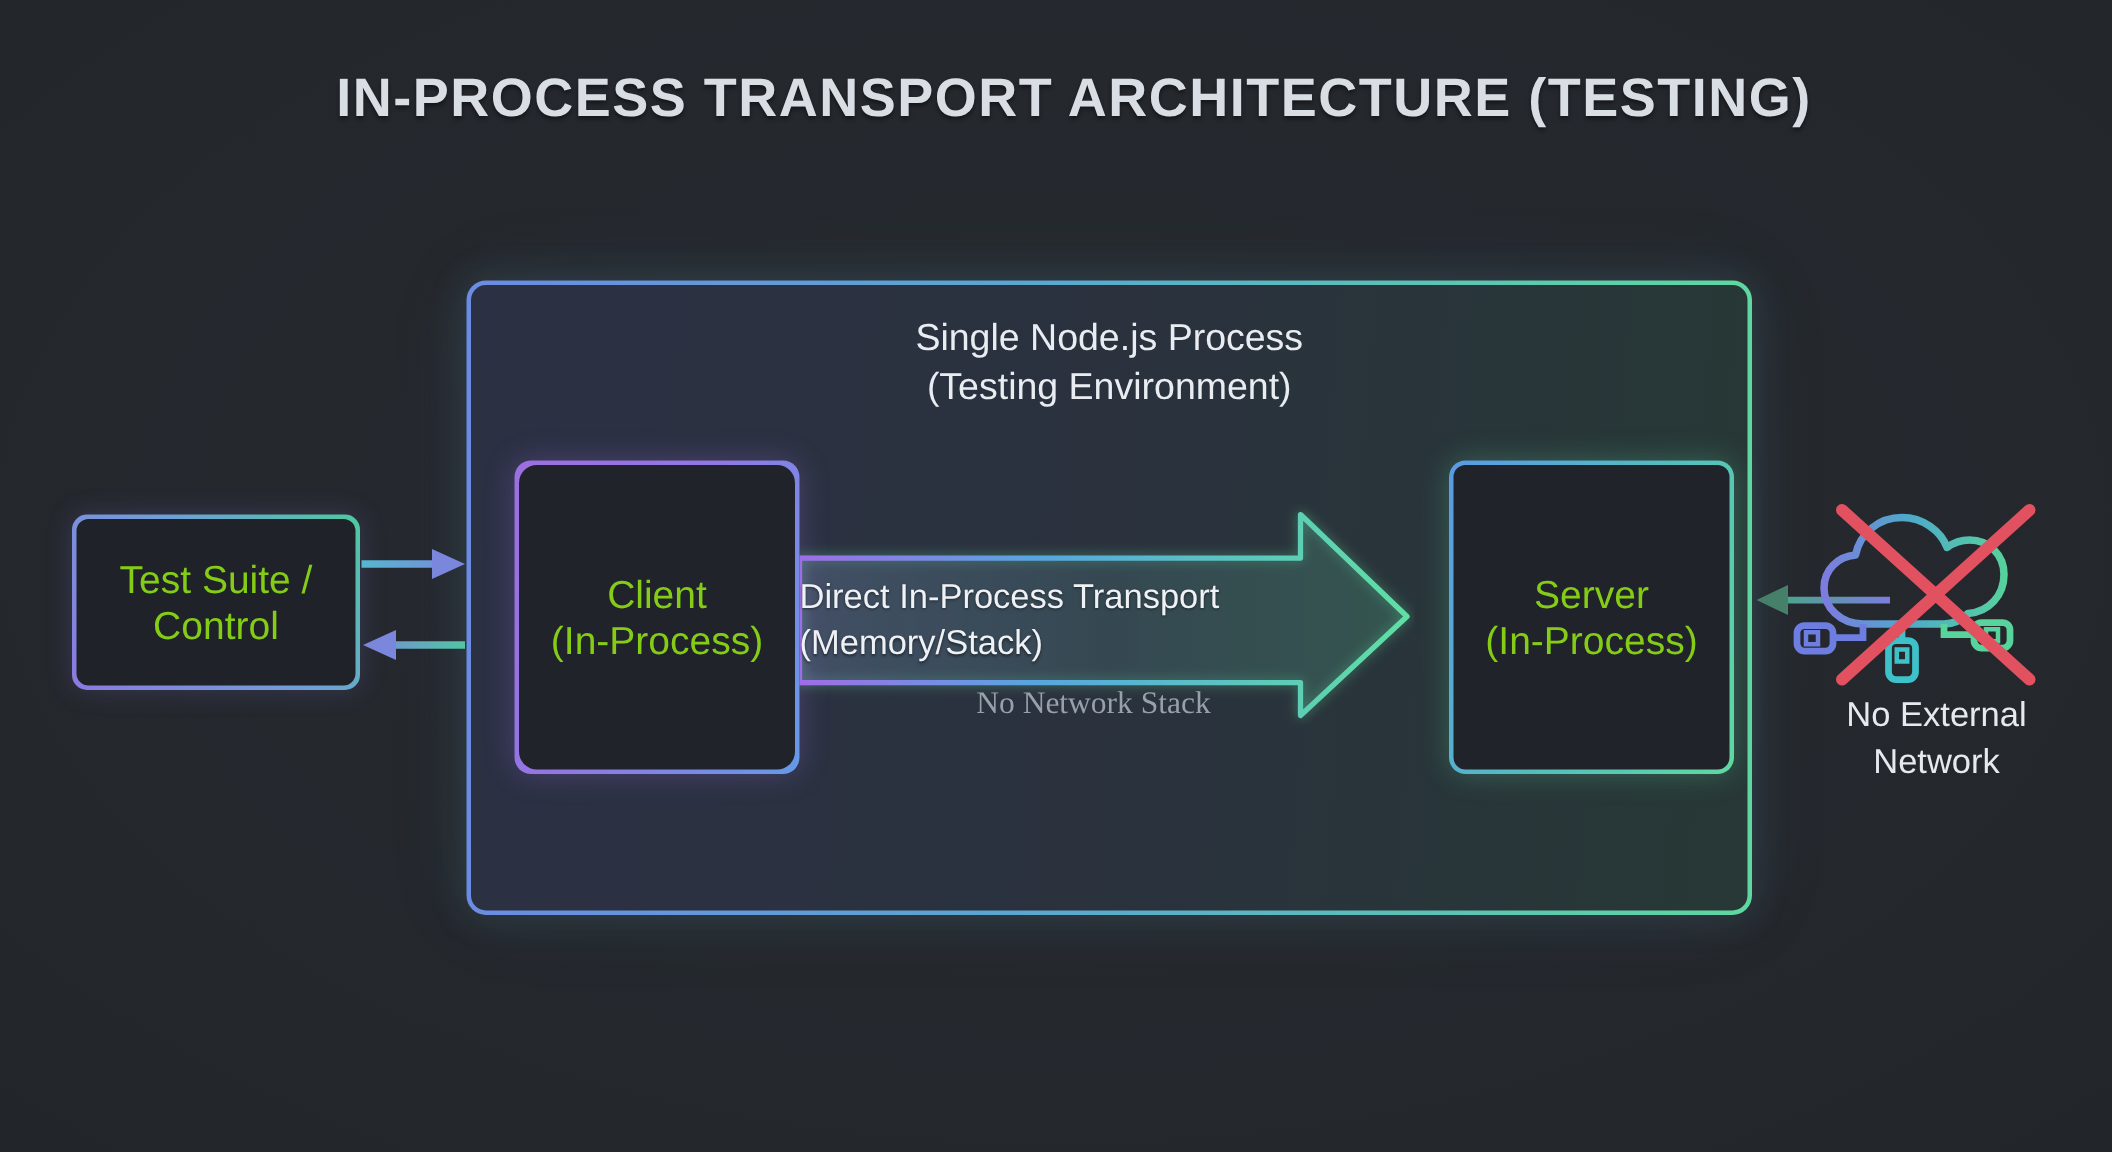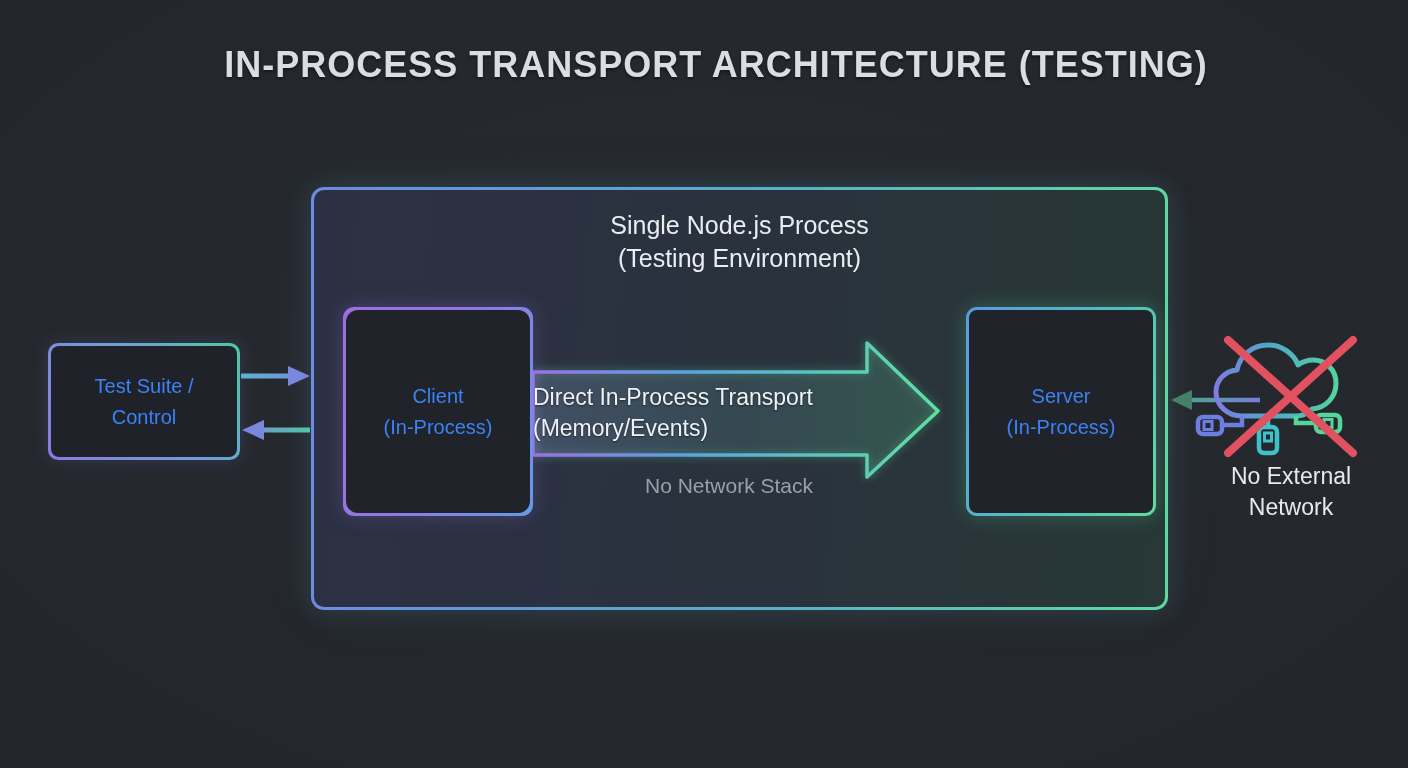--- a/index.html
+++ b/index.html
@@ -69,32 +69,32 @@
 
   
   .server-box {
     left: 938px; top: 307px; width: 190px; height: 209px;
     background: linear-gradient(115deg, #5a9ae4 0%, #53bcc0 50%, #5fd9a0 100%);
     box-shadow: 0 0 20px rgba(95,217,160,0.28);
     margin-left: 28px;
   }
   .server-box .inner { background: #20242a; }
 
-  .box-label { font-size: 20px; line-height: 31px; color: #3b82f6; }
+  .box-label { font-size: 26px; line-height: 31px; color: #84cc16; }
 
   
   .transport-arrow-svg { position: absolute; left: 533px; top: 336px; width: 410px; height: 148px; }
   .transport-label {
     position: absolute; left: 533px; top: 382px; width: 392px;
     text-align: left; font-size: 23px; line-height: 31px; color: #eef1f5;
     text-shadow: 0 1px 2px rgba(0,0,0,0.5);
   }
   .transport-note {
-    position: absolute; left: 533px; top: 474px; width: 392px;
-    text-align: center; font-size: 21px; color: #97a1aa;
+    position: absolute; left: 533px; top: 456px; width: 392px;
+    text-align: center; font-size: 21px; color: #97a1aa; font-family: Liberation Serif, serif;
   }
 
   
   .test-arrows-svg { position: absolute; left: 238px; top: 358px; width: 76px; height: 88px; }
 
   
   .cloud-svg { position: absolute; left: 1160px; top: 330px; width: 210px; height: 136px; }
   .external-label {
     position: absolute; left: 1181px; top: 461px; width: 220px;
     text-align: center; font-size: 23px; line-height: 31px; color: #e6eaef;
@@ -157,21 +157,21 @@
       </linearGradient>
       <filter id="arrowGlow" x="-20%" y="-20%" width="140%" height="140%">
         <feDropShadow dx="0" dy="0" stdDeviation="4" flood-color="#5fe0a2" flood-opacity="0.45"></feDropShadow>
       </filter>
     </defs>
     <path d="M0,36 L334,36 L334,7 L405,75 L334,141 L334,119 L0,119 Z" fill="url(#arrowFill)" stroke="url(#arrowStroke)" stroke-width="3.5" stroke-linejoin="round" filter="url(#arrowGlow)"></path>
   </svg>
 
   <div class="transport-label">
     <div>Direct In-Process Transport</div>
-    <div>(Memory/Events)</div>
+    <div>(Memory/Stack)</div>
   </div>
   <div class="transport-note">No Network Stack</div>
 
   <svg class="test-arrows-svg" viewBox="0 0 76 88">
     <defs>
       <linearGradient id="toProcess" x1="0" y1="0" x2="76" y2="0" gradientUnits="userSpaceOnUse">
         <stop offset="0" stop-color="#55b8cf"></stop>
         <stop offset="1" stop-color="#7b86dd"></stop>
       </linearGradient>
       <linearGradient id="toTest" x1="0" y1="0" x2="76" y2="0" gradientUnits="userSpaceOnUse">

